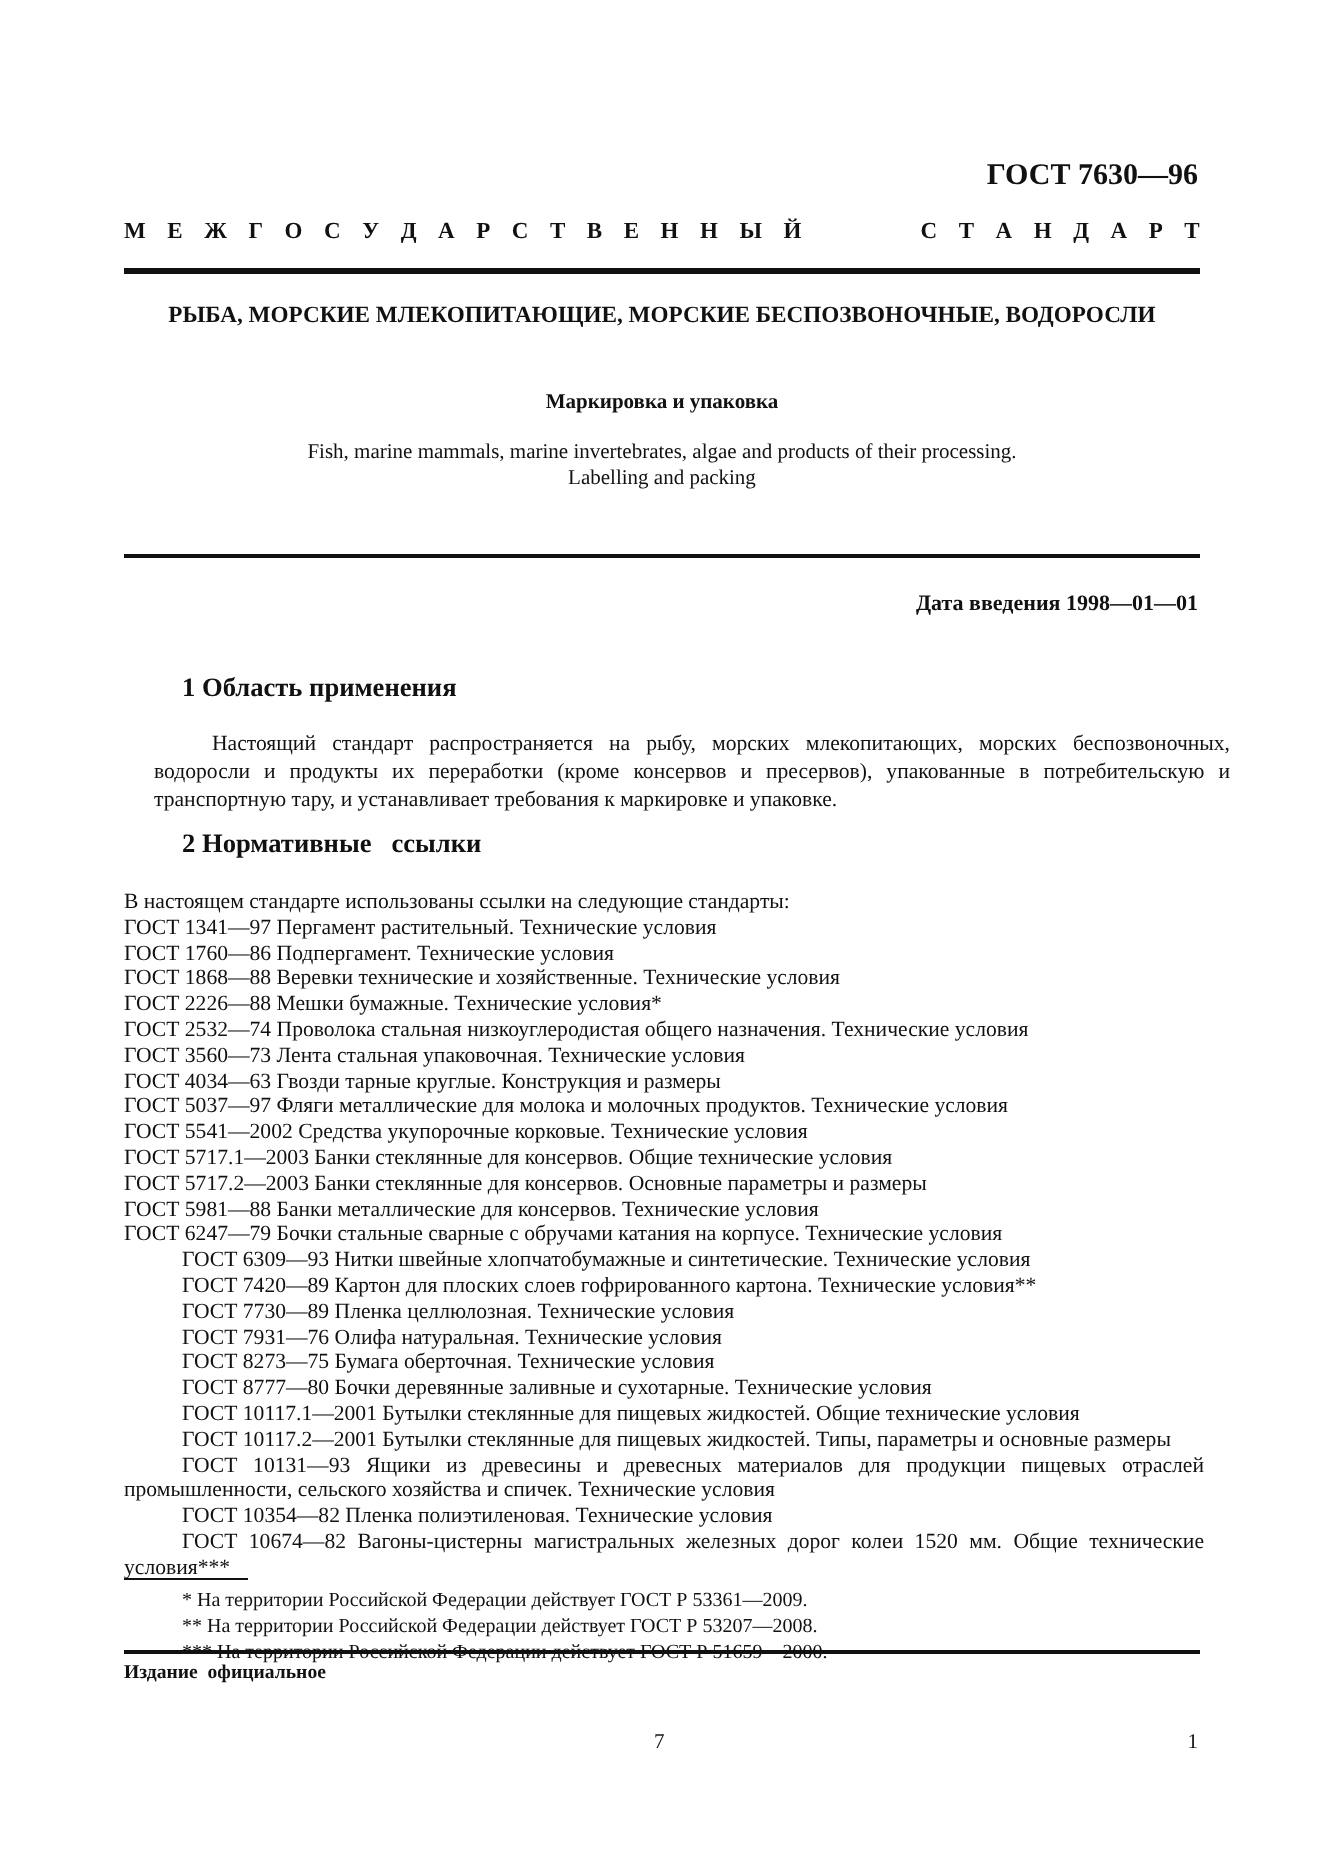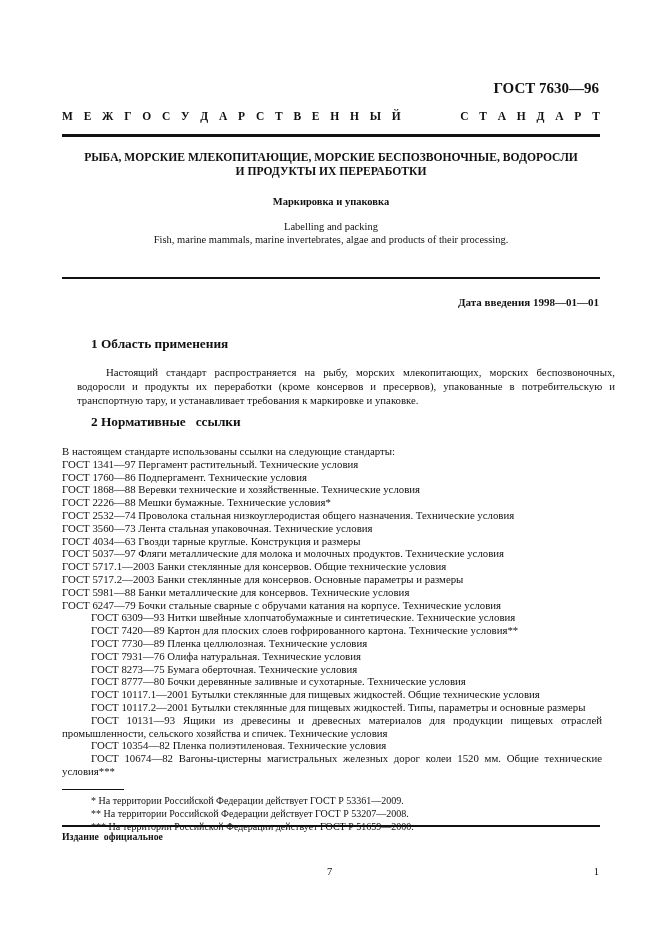--- a/index.html
+++ b/index.html
@@ -69,46 +69,46 @@
     <span>Н</span>
     <span>Д</span>
     <span>А</span>
     <span>Р</span>
     <span>Т</span>
   </div>
 <div class="rule rule-top"></div>
 
 <div class="abs title">
   <div>РЫБА, МОРСКИЕ МЛЕКОПИТАЮЩИЕ, МОРСКИЕ БЕСПОЗВОНОЧНЫЕ, ВОДОРОСЛИ</div>
-  <div>И ПРОДУКТЫ ИХ ПЕРЕРАБОТКИ</div>
 </div>
 <div class="abs subtitle">Маркировка и упаковка</div>
 <div class="abs en-title">
+  <div>Fish, marine mammals, marine invertebrates, algae and products of their processing.</div>
   <div>Labelling and packing</div>
-  <div>Fish, marine mammals, marine invertebrates, algae and products of their processing.</div>
 </div>
 <div class="rule rule-mid"></div>
 
 <div class="abs intro-date">Дата введения 1998—01—01</div>
 
 <div class="abs h h1">1 Область применения</div>
 <div class="abs para p1">Настоящий стандарт распространяется на рыбу, морских млекопитающих, морских беспозвоночных, водоросли и продукты их переработки (кроме консервов и пресервов), упакованные в потребительскую и транспортную тару, и устанавливает требования к маркировке и упаковке.</div>
 
 <div class="abs h h2" style="white-space:pre">2 Нормативные   ссылки</div>
 
 <div class="abs refs">
   <span class="line">В настоящем стандарте использованы ссылки на следующие стандарты:</span>
   <span class="line">ГОСТ 1341—97 Пергамент растительный. Технические условия</span>
   <span class="line">ГОСТ 1760—86 Подпергамент. Технические условия</span>
   <span class="line">ГОСТ 1868—88 Веревки технические и хозяйственные. Технические условия</span>
   <span class="line">ГОСТ 2226—88 Мешки бумажные. Технические условия*</span>
   <span class="line">ГОСТ 2532—74 Проволока стальная низкоуглеродистая общего назначения. Технические условия</span>
   <span class="line">ГОСТ 3560—73 Лента стальная упаковочная. Технические условия</span>
   <span class="line">ГОСТ 4034—63 Гвозди тарные круглые. Конструкция и размеры</span>
   <span class="line">ГОСТ 5037—97 Фляги металлические для молока и молочных продуктов. Технические условия</span>
+  <span class="line">ГОСТ 5541—2002 Средства укупорочные корковые. Технические условия</span>
   <span class="line">ГОСТ 5717.1—2003 Банки стеклянные для консервов. Общие технические условия</span>
   <span class="line">ГОСТ 5717.2—2003 Банки стеклянные для консервов. Основные параметры и размеры</span>
   <span class="line">ГОСТ 5981—88 Банки металлические для консервов. Технические условия</span>
   <span class="line">ГОСТ 6247—79 Бочки стальные сварные с обручами катания на корпусе. Технические условия</span>
   <span class="line ind">ГОСТ 6309—93 Нитки швейные хлопчатобумажные и синтетические. Технические условия</span>
   <span class="line ind">ГОСТ 7420—89 Картон для плоских слоев гофрированного картона. Технические условия**</span>
   <span class="line ind">ГОСТ 7730—89 Пленка целлюлозная. Технические условия</span>
   <span class="line ind">ГОСТ 7931—76 Олифа натуральная. Технические условия</span>
   <span class="line ind">ГОСТ 8273—75 Бумага оберточная. Технические условия</span>
   <span class="line ind">ГОСТ 8777—80 Бочки деревянные заливные и сухотарные. Технические условия</span>

